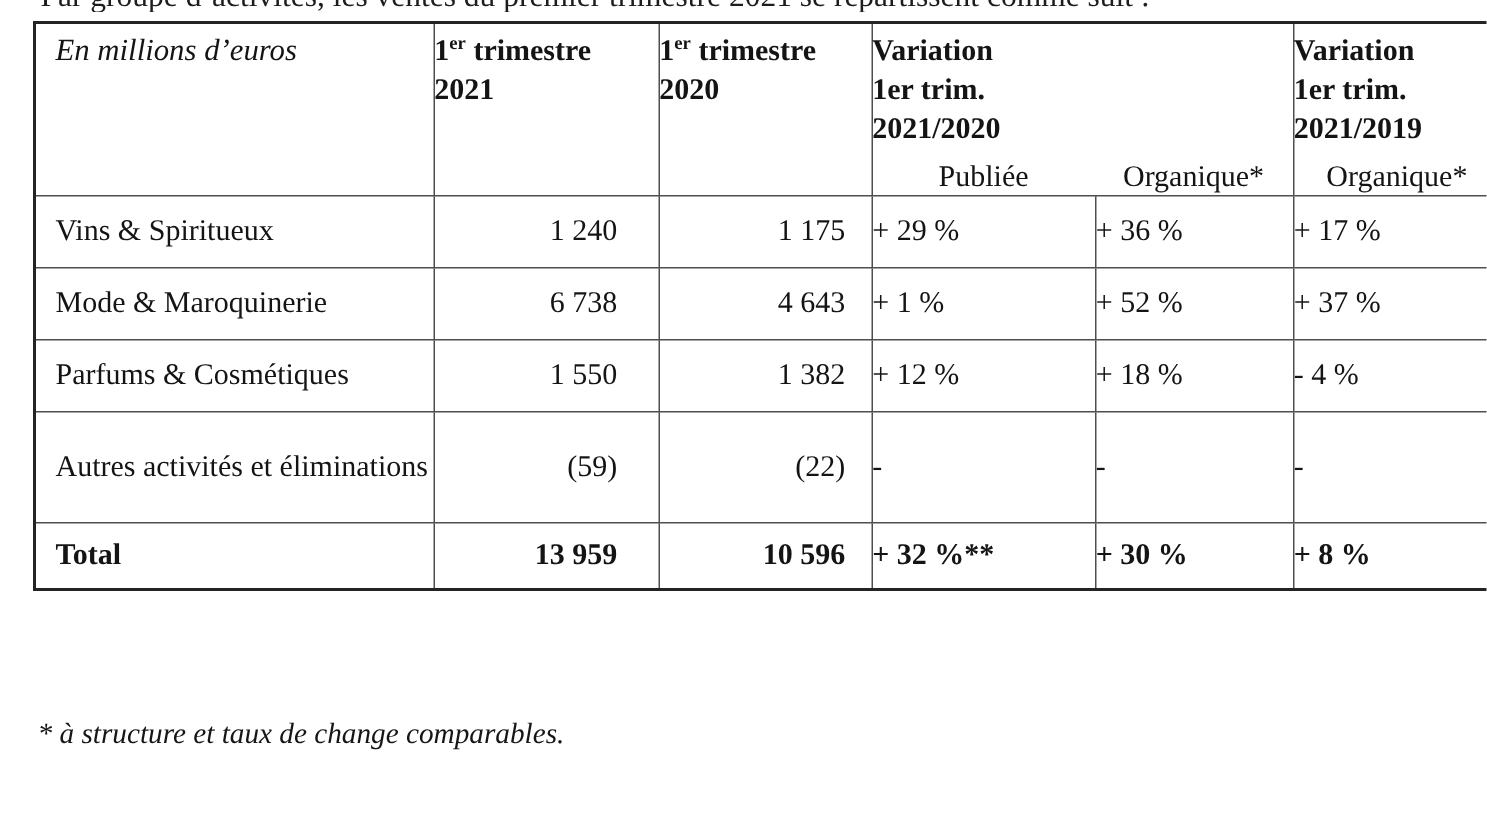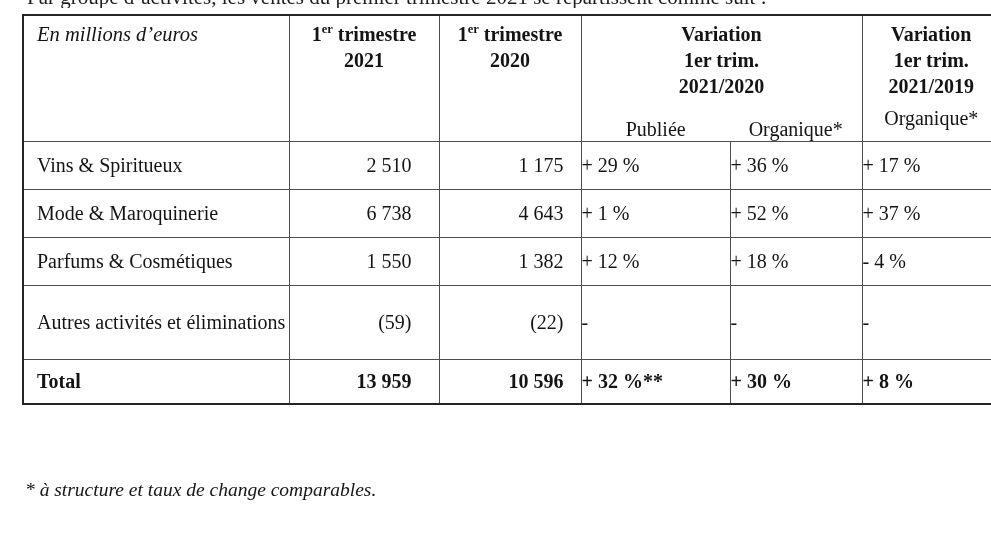--- a/index.html
+++ b/index.html
@@ -15,23 +15,23 @@
   table.main{
     position:absolute;top:14px;left:22px;width:978px;
     border-collapse:collapse;table-layout:fixed;
     border:2.5px solid #242424;
   }
   th,td{border:1.6px solid #4e4e4e;padding:0;font-size:20px;font-weight:normal;}
 
   tr.hdr{height:113px;}
   th{vertical-align:top;}
   .unit-cell{text-align:left;font-style:italic;padding:7px 6px 0 13px;font-size:20.5px;}
-  .hline{font-weight:bold;text-align:center;line-height:26px;}
+  .hline{font-weight:bold;text-align:left;line-height:26px;}
   .hblock{padding-top:5px;}
-  .subrow{display:flex;margin-top:18px;font-size:20px;line-height:24px;}
+  .subrow{display:flex;margin-top:7px;font-size:20px;line-height:24px;}
   .subrow .s1{width:53%;text-align:center;}
   .subrow .s2{width:47%;text-align:center;}
   .sub-single{margin-top:7px;font-size:20px;line-height:24px;text-align:center;}
   sup.er{font-size:12.5px;vertical-align:super;line-height:0;}
 
   tr.r{height:48px;}
   tr.r-autres{height:74px;}
   tr.r-total{height:44px;}
   tr.r-total td{font-weight:bold;}
   td.lbl{padding-left:13px;line-height:23px;}
@@ -100,21 +100,21 @@
         <div class="hline">Variation</div>
         <div class="hline">1er trim.</div>
         <div class="hline">2021/2019</div>
       </div>
       <div class="sub-single">Organique*</div>
     </th>
   </tr>
 
   <tr class="r">
     <td class="lbl">Vins &amp; Spiritueux</td>
-    <td class="n1">2 510</td>
+    <td class="n1">1 240</td>
     <td class="n2">1 175</td>
     <td class="cv">+ 29 %</td>
     <td class="cv">+ 36 %</td>
     <td class="cv">+ 17 %</td>
   </tr>
 
   <tr class="r">
     <td class="lbl">Mode &amp; Maroquinerie</td>
     <td class="n1">6 738</td>
     <td class="n2">4 643</td>

